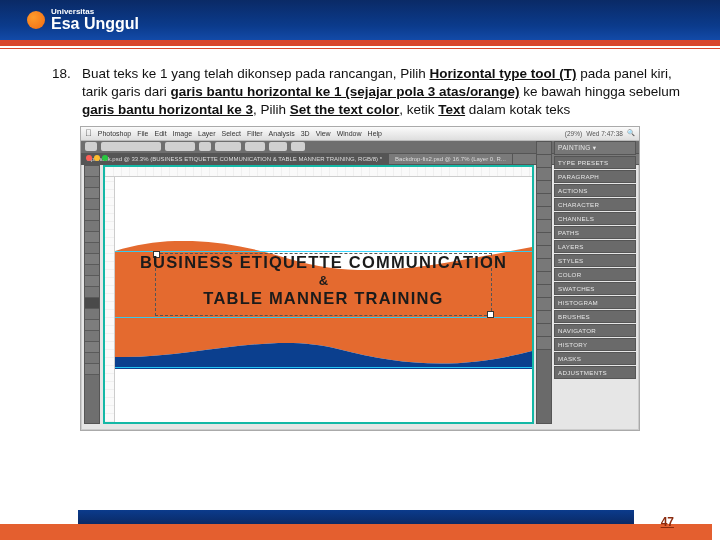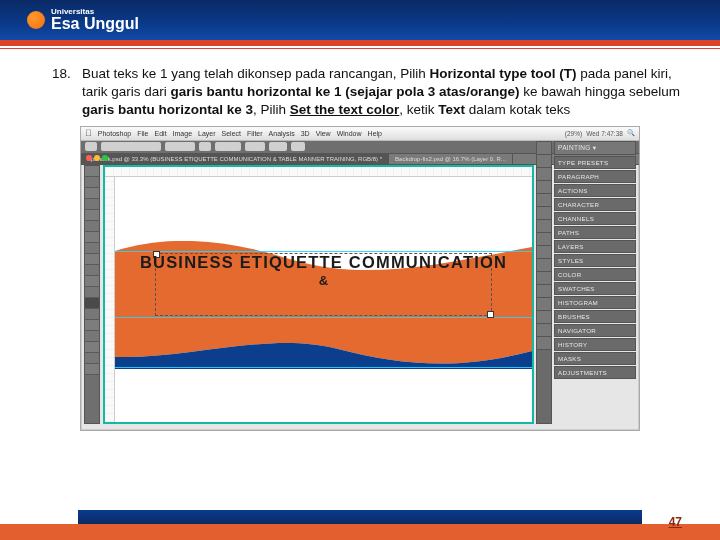--- a/index.html
+++ b/index.html
@@ -12,21 +12,21 @@
   .logo-text-a { font-weight: bold; font-size: 8px; line-height: 1; }
   .logo-text-b { font-weight: bold; font-size: 16px; line-height: 1; }
   .tagline { margin-left: 20px; font-style: italic; font-weight: bold; font-size: 13px; letter-spacing: 0.3px; }
   .header-bottom { height: 6px; background: #d9452a; }
   .thin-line { height: 1px; background: #d9452a; margin-top: 2px; }
 
   
   .instruction { padding: 16px 30px 6px 52px; font-size: 13.5px; line-height: 1.35; color: #111; }
   .instr-body { position: relative; padding-left: 30px; }
   .instr-num2 { position: absolute; left: 0; }
-  .b { font-weight: bold; }
+  .b { font-weight: bold; text-decoration: underline; }
   .u { text-decoration: underline; }
 
   
   .shot-wrap { margin: 0 80px; border: 1px solid #aaa; background: #e6e6e6; position: relative; height: 305px; box-shadow: 0 0 0 1px #ccc inset; }
 
   
   .mac-menu { height: 14px; background: linear-gradient(#fbfbfb,#dedede); border-bottom: 1px solid #bbb; font-size: 7px; color: #333; display: flex; align-items: center; padding: 0 4px; gap: 6px; }
   .mac-menu .apple { font-size: 9px; }
   .mac-menu .right { margin-left: auto; display: flex; gap: 4px; font-size: 6.5px; color: #555; align-items: center; }
 
@@ -78,21 +78,21 @@
   .panel-labels { width:82px; display:flex; flex-direction:column; gap:1px; }
   .plabel { height:13px; background:#6a6a6a; border:1px solid #555; color:#e6e6e6; font-size:6.2px; display:flex; align-items:center; padding:0 3px; letter-spacing:.3px; }
   .plabel.top { height:14px; background:#777; font-size:6.5px; }
 
   
   .traffic { position:absolute; top:28px; left:5px; display:flex; gap:2px; }
   .tl{width:6px;height:6px;border-radius:50%}
   .tl.r{background:#ff5f57}.tl.y{background:#ffbd2e}.tl.g{background:#28c840}
 
   
-  .footer { position:absolute; left:0; right:0; bottom:0; }
+  .footer { position:absolute; left:0; right:8px; bottom:0; }
   .footer-bar { height:14px; background: linear-gradient(#0b3b8c,#0a2a66); margin: 0 78px; position:relative; }
   .page-num { position:absolute; right:38px; bottom:11px; font-size:12px; color:#8a2a0e; font-weight:bold; text-decoration:underline; }
   .footer-orange { height:16px; background:#e45f2f; }
 </style>
 </head>
 <body>
 
 <div class="header">
   <div class="logo-block">
     <span class="logo-e"></span>
@@ -195,20 +195,21 @@
 
       <div class="guide g1"></div>
       <div class="guide g2"></div>
       <div class="guide g3"></div>
 
       <div class="sel-box"></div>
 
       <div class="banner-text">
         <div class="bt-line1">BUSINESS ETIQUETTE COMMUNICATION</div>
         <div class="bt-amp">&amp;</div>
+        <div class="bt-line2">TABLE MANNER TRAINING</div>
       </div>
 
     </div>
   </div>
 
   <div class="panels">
     <div class="panel-icons">
       <div class="picon"></div>
       <div class="picon"></div>
       <div class="picon"></div>

